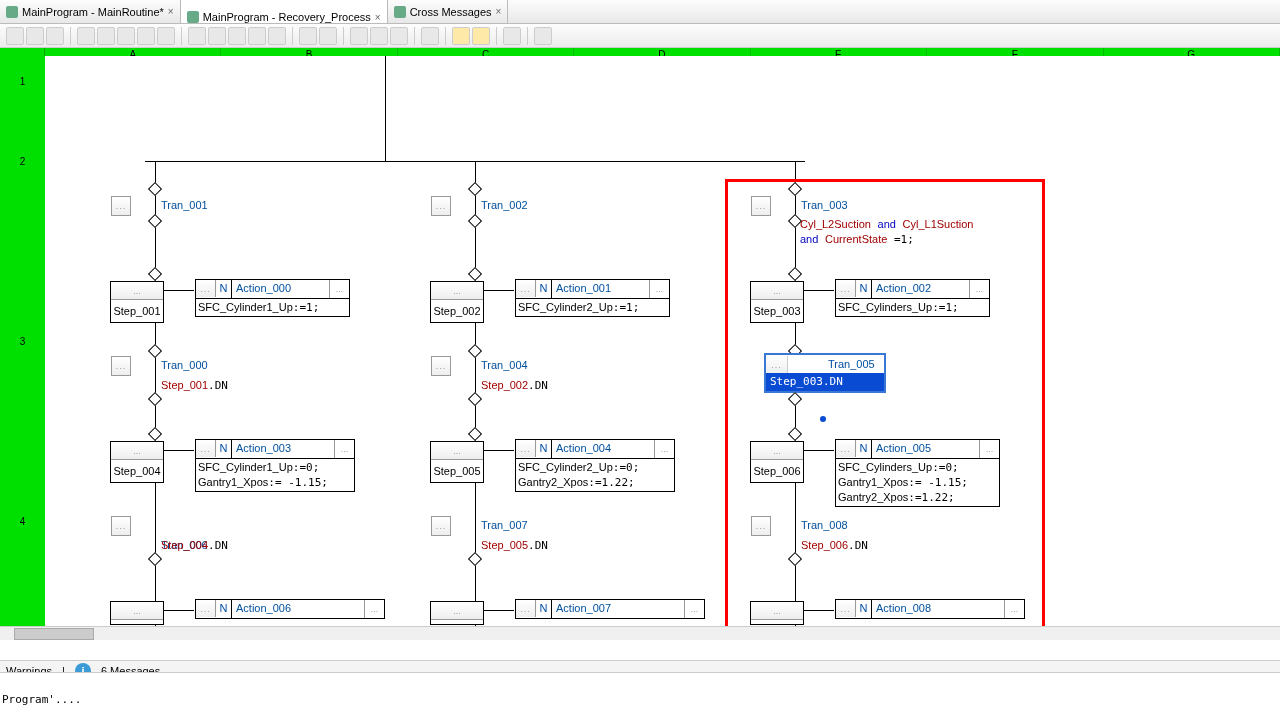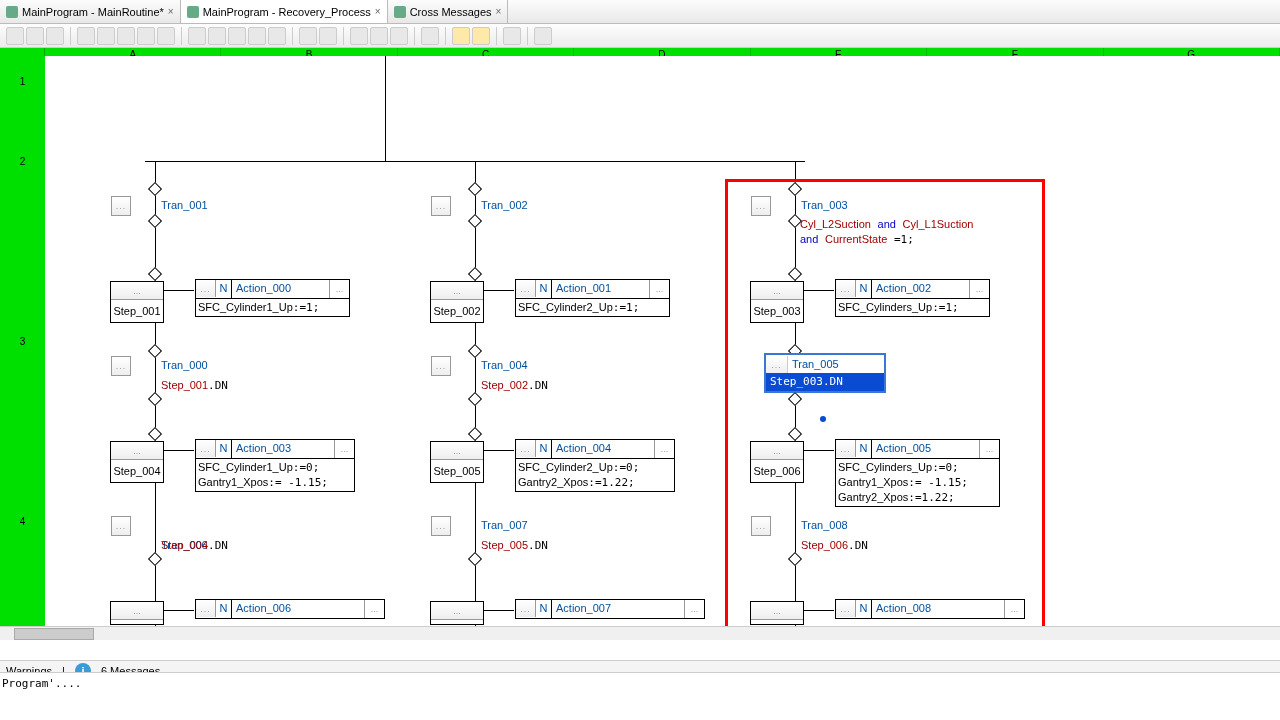--- a/index.html
+++ b/index.html
@@ -1,20 +1,20 @@
 <!DOCTYPE html>
 <html><head>
 <meta charset="utf-8">
 <style>
 * { margin: 0; padding: 0; box-sizing: border-box; font-family: "Segoe UI", Tahoma, sans-serif; }
 body { background: #fff; width: 1280px; height: 720px; overflow: hidden; }
 
 .tabbar { height: 24px; background: linear-gradient(#fcfcfc,#e8e8e8); border-bottom: 1px solid #bbb; display: flex; font-size: 11px; }
 .tab { display: flex; align-items: center; padding: 0 6px; border-right: 1px solid #bbb; gap: 4px; cursor: pointer; }
-.tab.active { background: #fff; }
+.tab.active { background: #fff; align-items: flex-end; }
 .tab .ico { width: 12px; height: 12px; background: #6a8; border-radius: 2px; }
 .tab .close { font-size: 10px; color: #666; }
 .toolbar { height: 24px; background: linear-gradient(#fdfdfd,#ececec); border-bottom: 1px solid #ccc; display: flex; align-items: center; gap: 2px; padding: 0 6px; }
 .tbtn { width: 18px; height: 18px; background: #e8e8e8; border: 1px solid #ccc; border-radius: 2px; }
 .tsep { width: 1px; height: 18px; background: #ccc; margin: 0 4px; }
 
 .ruler-wrap { position: relative; height: 14px; }
 .rcorner { position: absolute; left: 0; top: 0; width: 45px; height: 14px; background: #00e000; border-right: 1px solid #0a0; }
 .ruler { position: absolute; left: 45px; right: 0; height: 14px; background: #00e000; border-bottom: 1px solid #0a0; display: flex; }
 .rcell { flex: 1; text-align: center; font-size: 10px; color: #000; border-right: 1px solid rgba(0,0,0,.15); line-height: 14px; }
@@ -41,29 +41,29 @@
 .action .hdr { height: 18px; display: flex; }
 .action .hdr .dots { position: static; width: 20px; height: 17px; border: none; border-right: 1px solid #999; }
 .action .hdr .q { width: 16px; border-right: 1px solid #000; text-align: center; font-size: 11px; line-height: 17px; color: #0050a0; }
 .action .hdr .nm { flex: 1; padding: 0 4px; font-size: 11px; line-height: 17px; color: #0050a0; }
 .action .hdr .dotend { width: 20px; font-size: 9px; text-align: center; color: #999; border-left: 1px solid #999; line-height: 18px; }
 .action .body { border-top: 1px solid #000; padding: 1px 2px; font: 11px/14px Consolas, monospace; white-space: pre; }
 .tranExpr { position: absolute; border: 1px solid #3a76d6; background: #fff; }
 .tranExpr.sel { box-shadow: 0 0 0 1px #3a76d6; }
 .tranExpr .row { display: flex; align-items: center; height: 18px; }
 .tranExpr .row .dots { position: static; width: 22px; height: 17px; border: none; border-right: 1px solid #ccc; }
-.tranExpr .row .lbl { font-size: 11px; color: #0050a0; padding: 0 4px; }
+.tranExpr .row .lbl { font-size: 11px; color: #0050a0; padding: 0 4px; margin-left: 36px; }
 .tranExpr .sel-row { background: #0a4bd4; color: #fff; font: 11px/18px Consolas, monospace; padding: 0 4px; }
 .smalldot { position: absolute; width: 6px; height: 6px; background: #0a4bd4; border-radius: 50%; }
 
 .highlight { position: absolute; border: 3px solid #f00; pointer-events: none; }
 
 .status { position: absolute; left: 0; right: 0; bottom: 40px; height: 20px; background: #f4f4f4; border-top: 1px solid #ccc; display: flex; align-items: center; font-size: 11px; gap: 10px; padding: 0 6px; }
 .status .badge { width: 16px; height: 16px; border-radius: 8px; background: #3a9bd6; color: #fff; text-align: center; font-size: 11px; font-weight: bold; line-height: 16px; }
-.output { position: absolute; left: 0; right: 0; bottom: 0; height: 48px; background: #fff; border-top: 1px solid #ccc; font: 11px/14px Consolas, monospace; padding: 4px 2px; }
+.output { position: absolute; left: 0; right: 0; bottom: 0; height: 48px; background: #fff; border-top: 1px solid #ccc; font: 11px/14px Consolas, monospace; padding: 20px 2px; }
 </style>
 </head>
 <body>
 
 <div class="tabbar" id="tabbar">
     <div class="tab">
       <span class="ico"></span>
       <span>MainProgram - MainRoutine*</span>
       <span class="close">×</span>
     </div>

